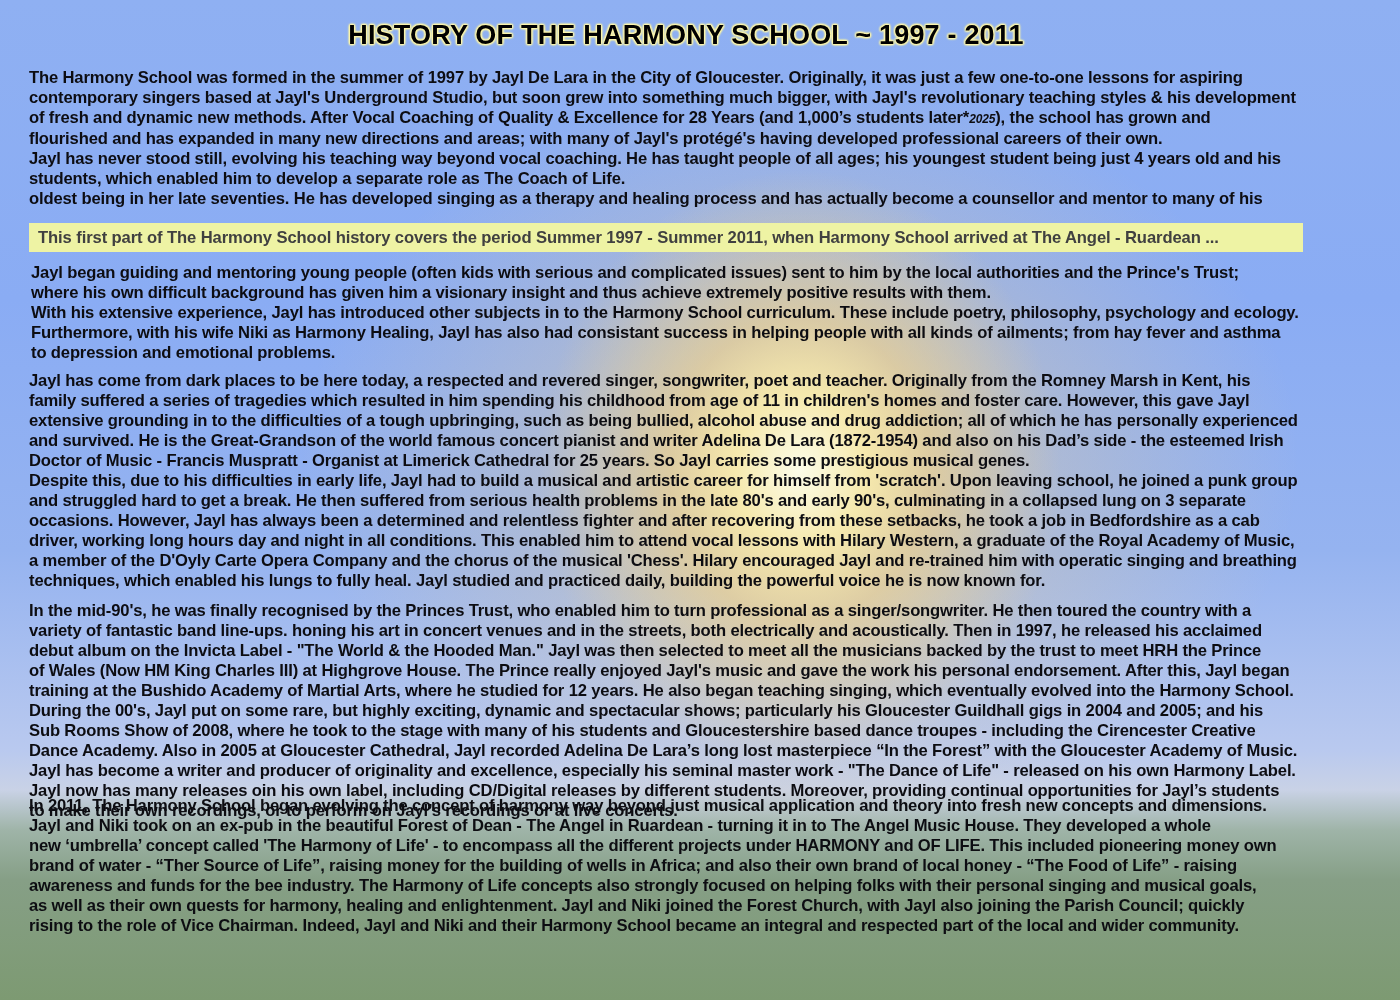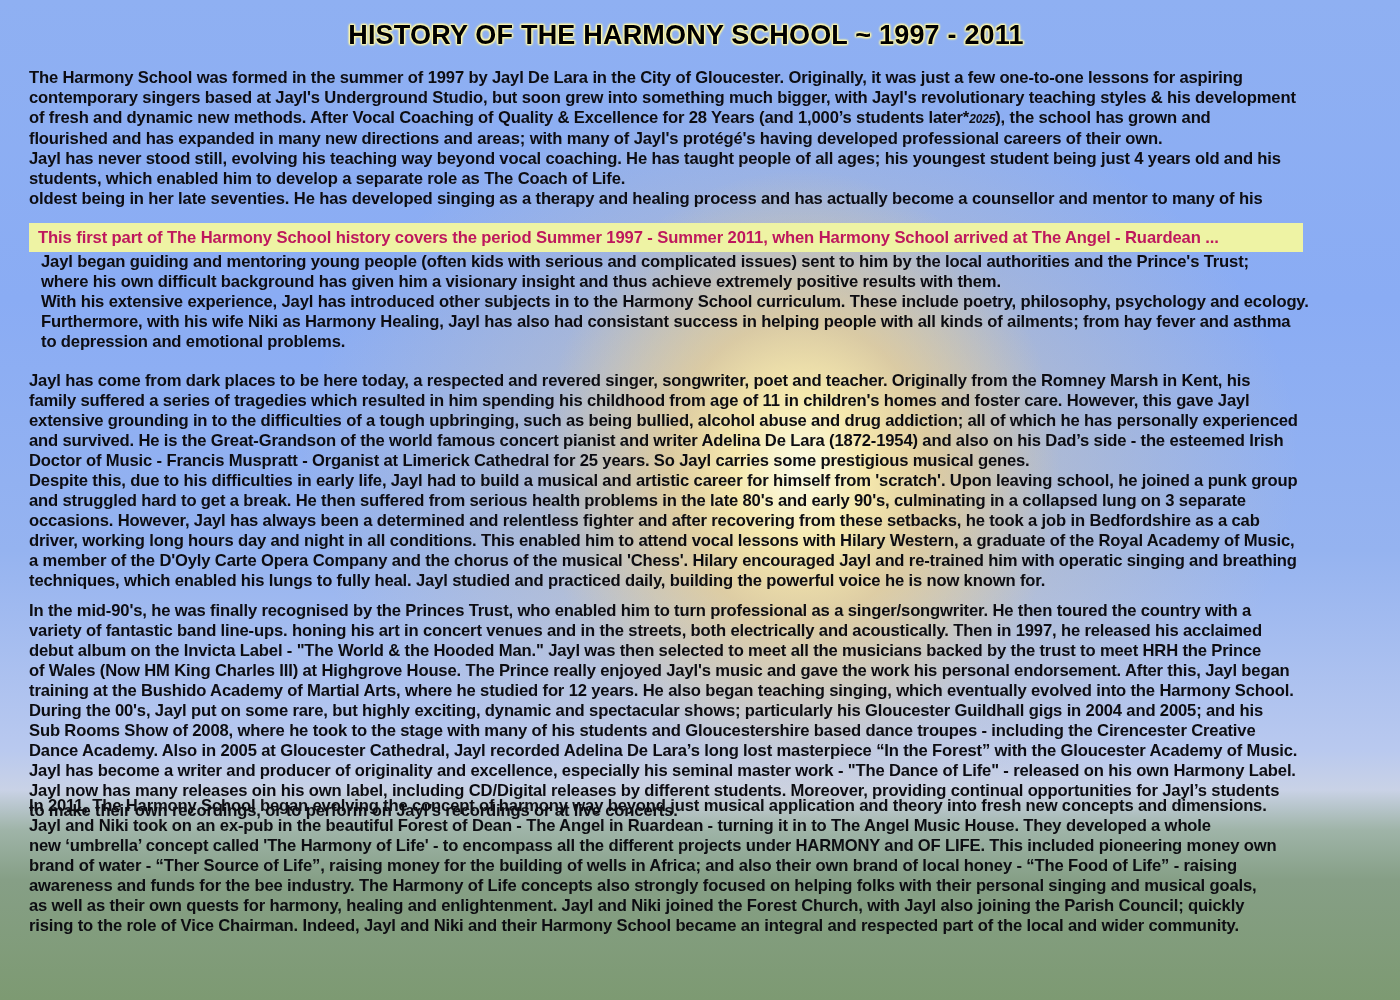--- a/index.html
+++ b/index.html
@@ -22,21 +22,21 @@
     display: block; white-space: nowrap; font-size: 16.6px; line-height: 20px;
     color: #0d0d12; font-weight: bold; letter-spacing: -0.15px;
   }
   .line em { font-style: italic; font-size: 12px; text-align: center; }
   .banner {
     position: absolute; left: 29px; top: 223px; width: 1274px; height: 29px;
     background: #eef3a4; box-sizing: border-box; padding-left: 9px;
   }
   .banner span {
     display: block; line-height: 29px; font-size: 16.6px; font-weight: bold;
-    color: #be185d; white-space: nowrap; letter-spacing: -0.1px;
+    color: #404040; white-space: nowrap; letter-spacing: -0.1px;
   }
 </style>
 </head>
 <body>
 
 <div class="title">HISTORY OF THE HARMONY SCHOOL ~ 1997 - 2011</div>
 
 <div class="block" style="top:68px;">
   <span class="line">The Harmony School was formed in the summer of 1997 by Jayl De Lara in the City of Gloucester. Originally, it was just a few one-to-one lessons for aspiring</span>
   <span class="line">contemporary singers based at Jayl's Underground Studio, but soon grew into something much bigger, with Jayl's revolutionary teaching styles &amp; his development</span>
@@ -44,21 +44,21 @@
   <span class="line">flourished and has expanded in many new directions and areas; with many of Jayl's protégé's having developed professional careers of their own.</span>
   <span class="line">Jayl has never stood still, evolving his teaching way beyond vocal coaching. He has taught people of all ages; his youngest student being just 4 years old and his</span>
   <span class="line">students, which enabled him to develop a separate role as The Coach of Life.</span>
   <span class="line">oldest being in her late seventies. He has developed singing as a therapy and healing process and has actually become a counsellor and mentor to many of his</span>
 </div>
 
 <div class="banner">
   <span>This first part of The Harmony School history covers the period Summer 1997 - Summer 2011, when Harmony School arrived at The Angel - Ruardean ...</span>
 </div>
 
-<div class="block" style="top:252px; left:31px;margin-left:10px;">
+<div class="block" style="top:263px; left:31px;">
   <span class="line">Jayl began guiding and mentoring young people (often kids with serious and complicated issues) sent to him by the local authorities and the Prince's Trust;</span>
   <span class="line">where his own difficult background has given him a visionary insight and thus achieve extremely positive results with them.</span>
   <span class="line">With his extensive experience, Jayl has introduced other subjects in to the Harmony School curriculum. These include poetry, philosophy, psychology and ecology.</span>
   <span class="line">Furthermore, with his wife Niki as Harmony Healing, Jayl has also had consistant success in helping people with all kinds of ailments; from hay fever and asthma</span>
   <span class="line">to depression and emotional problems.</span>
 </div>
 
 <div class="block" style="top:371px;">
   <span class="line">Jayl has come from dark places to be here today, a respected and revered singer, songwriter, poet and teacher. Originally from the Romney Marsh in Kent, his</span>
   <span class="line">family suffered a series of tragedies which resulted in him spending his childhood from age of 11 in children's homes and foster care. However, this gave Jayl</span>

